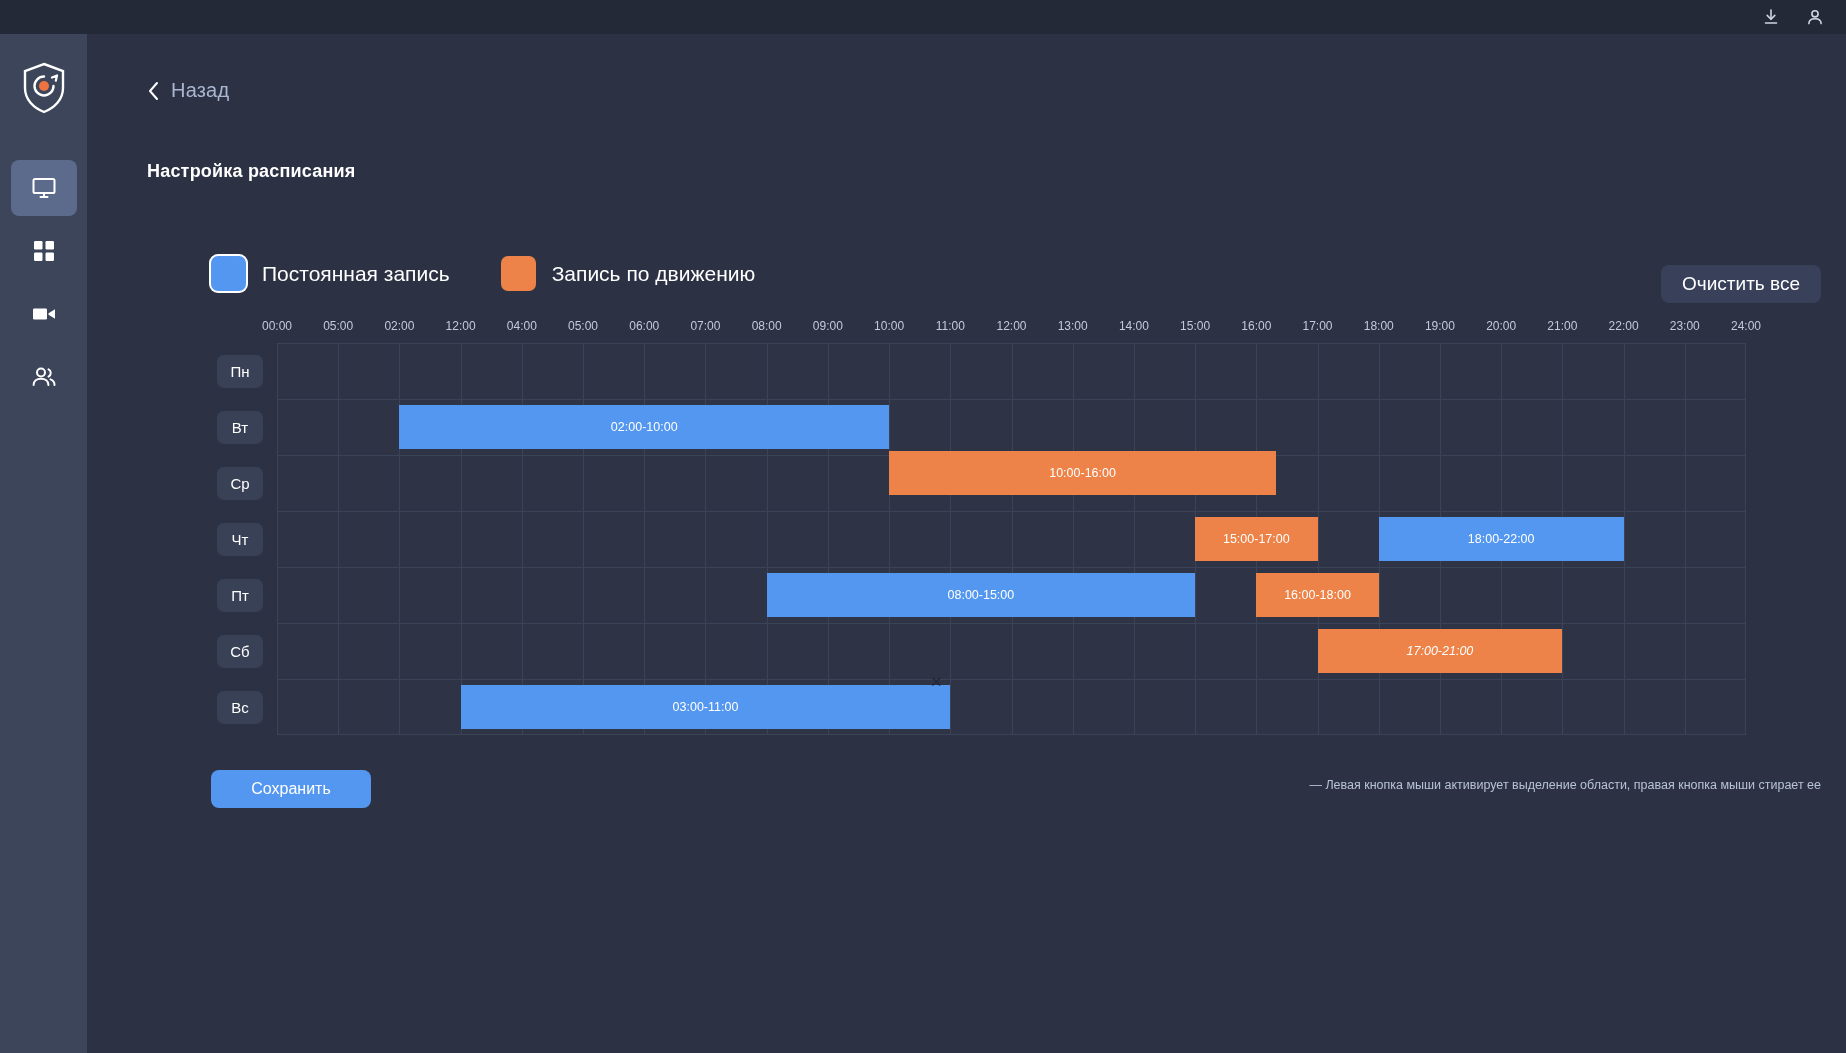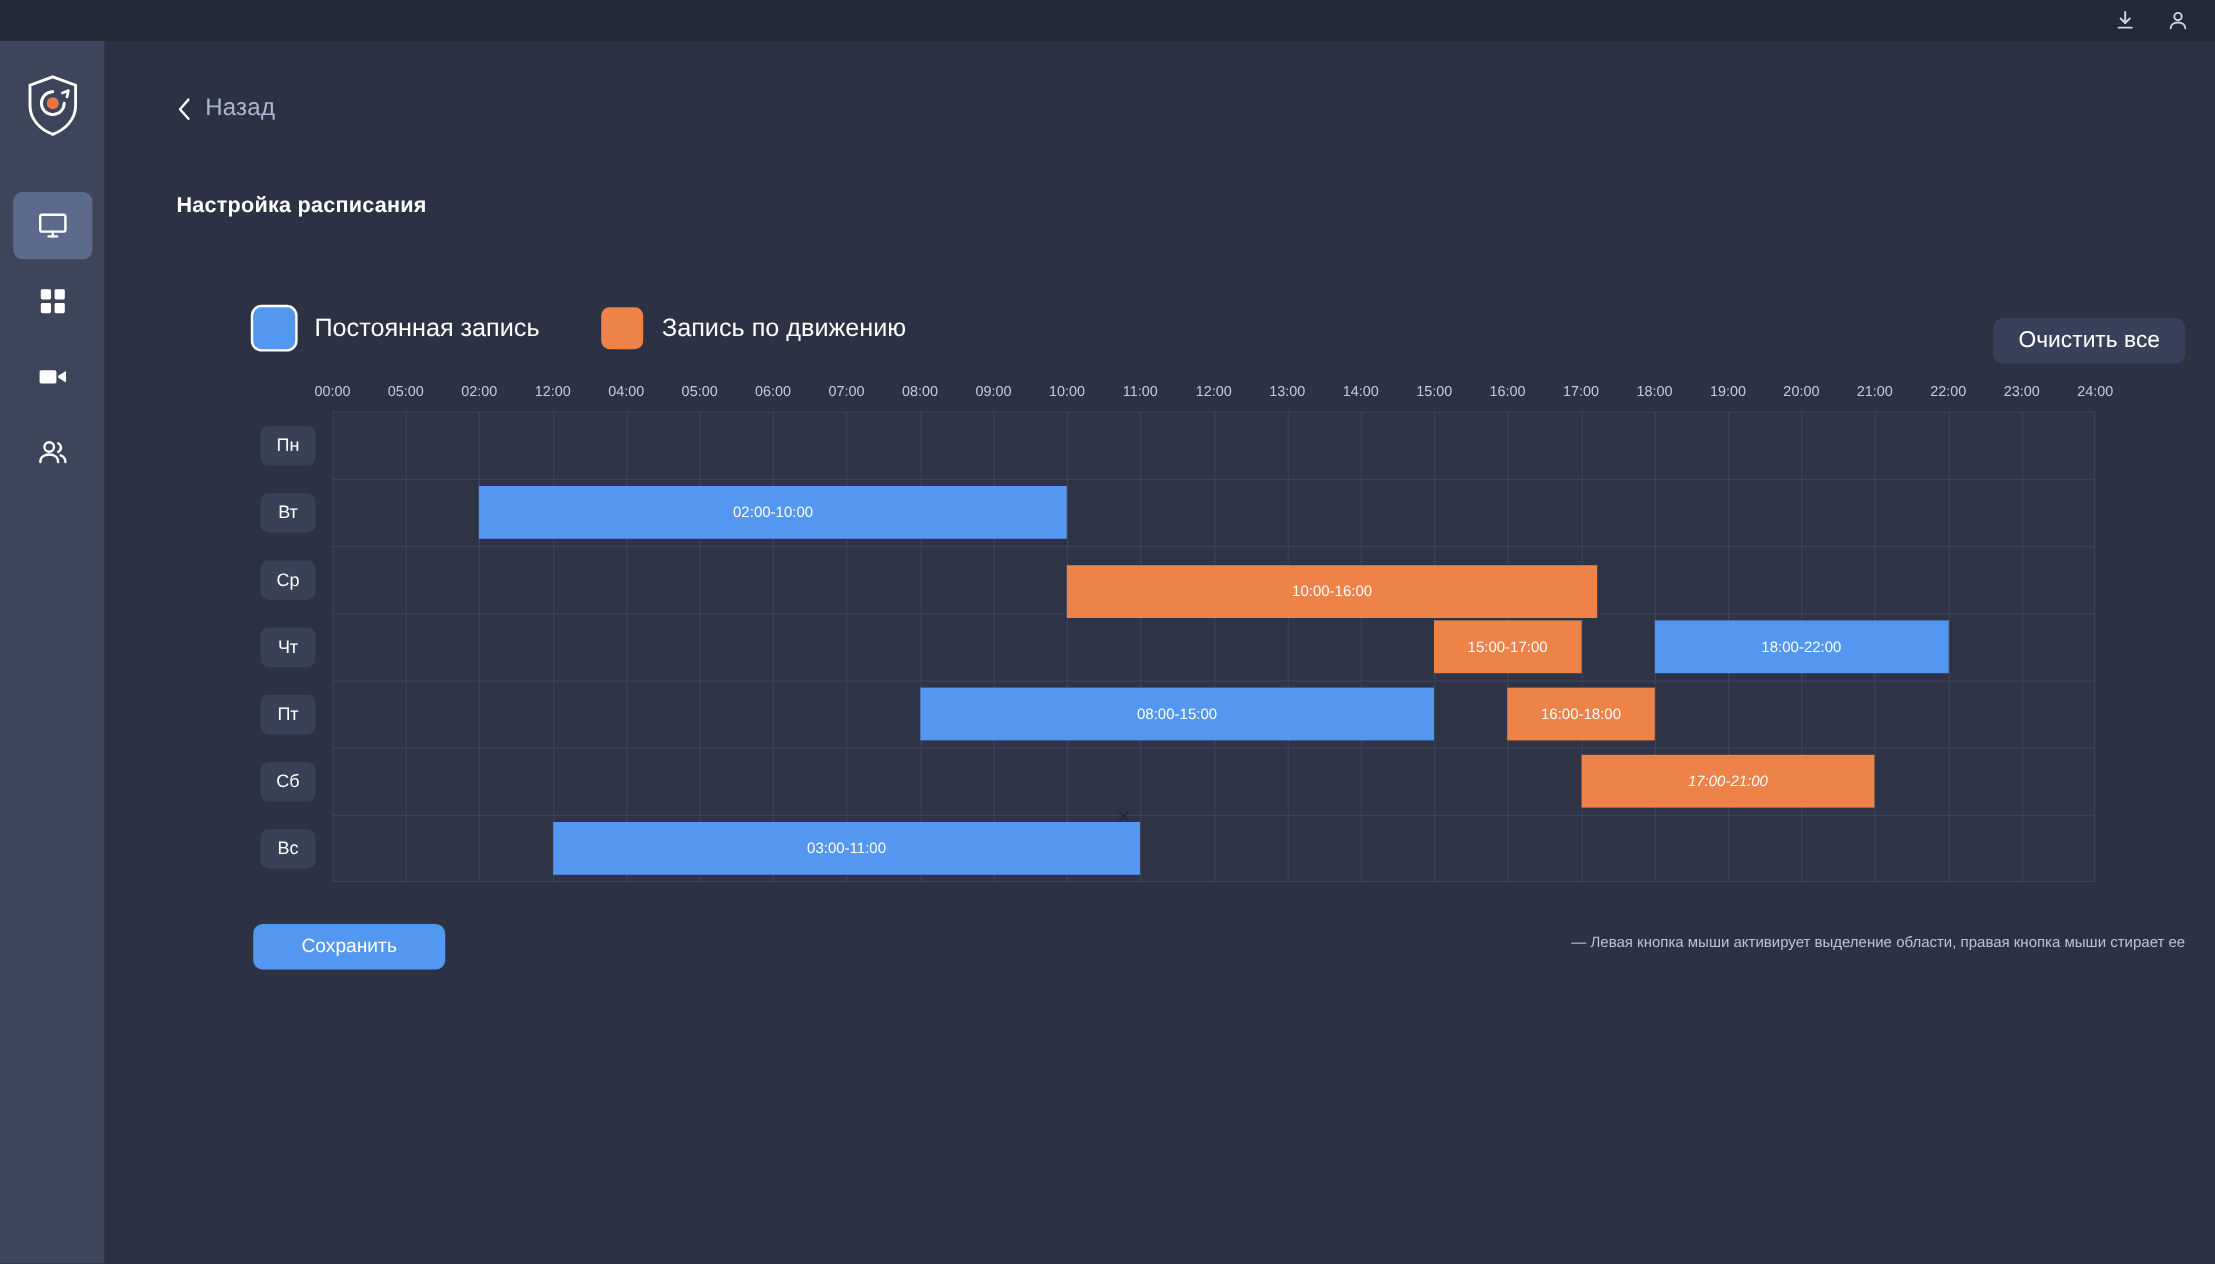--- a/index.html
+++ b/index.html
@@ -420,21 +420,21 @@
           <div class="hline" style="top: 56px;"></div>
           <div class="hline" style="top: 112px;"></div>
           <div class="hline" style="top: 168px;"></div>
           <div class="hline" style="top: 224px;"></div>
           <div class="hline" style="top: 280px;"></div>
           <div class="hline" style="top: 336px;"></div>
           <div class="hline" style="top: 391px;"></div>
           <div class="bar" style="left: 122.417px; width: 489.667px; top: 62px; background: rgb(84, 151, 240);">
             <span class="bar-label">02:00-10:00</span>
           </div>
-          <div class="bar" style="left: 612.083px; width: 442px; top: 128px; background: rgb(237, 131, 72);">
+          <div class="bar" style="left: 612.083px; width: 387px; top: 108px; background: rgb(237, 131, 72);">
             <span class="bar-label">10:00-16:00</span>
           </div>
           <div class="bar" style="left: 918.125px; width: 122.417px; top: 174px; background: rgb(237, 131, 72);">
             <span class="bar-label">15:00-17:00</span>
           </div>
           <div class="bar" style="left: 1101.75px; width: 244.833px; top: 174px; background: rgb(84, 151, 240);">
             <span class="bar-label">18:00-22:00</span>
           </div>
           <div class="bar" style="left: 489.667px; width: 428.458px; top: 230px; background: rgb(84, 151, 240);">
             <span class="bar-label">08:00-15:00</span>

